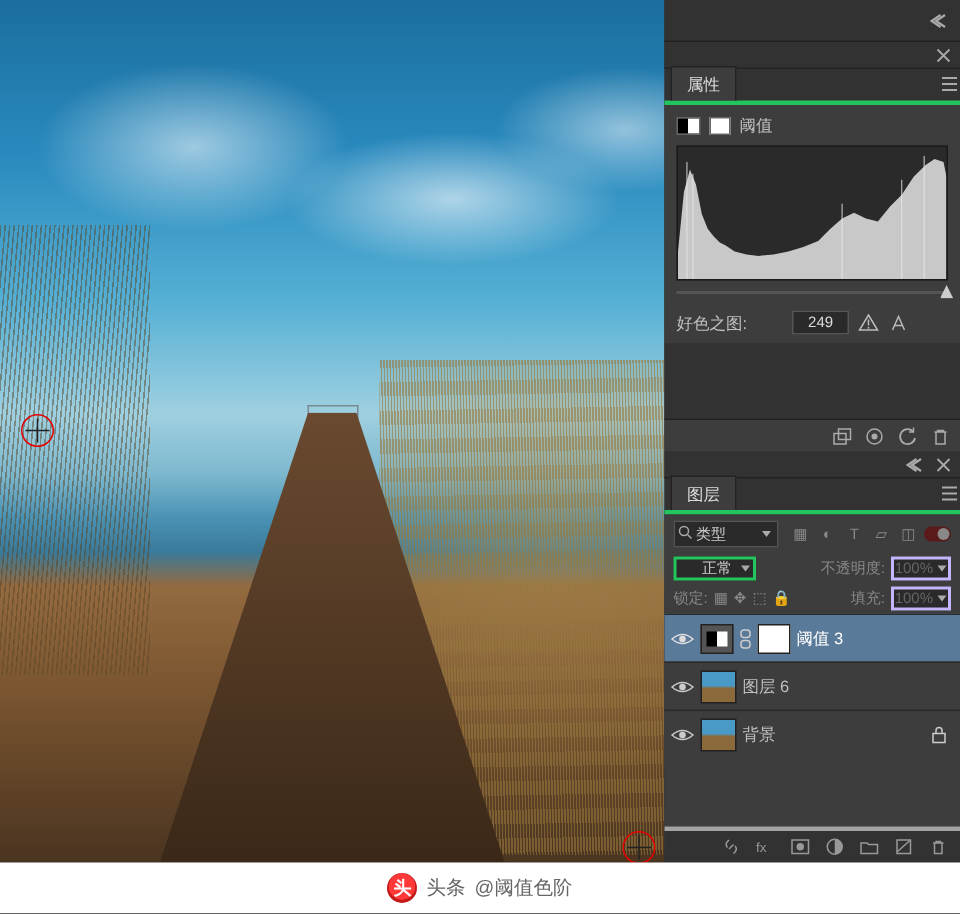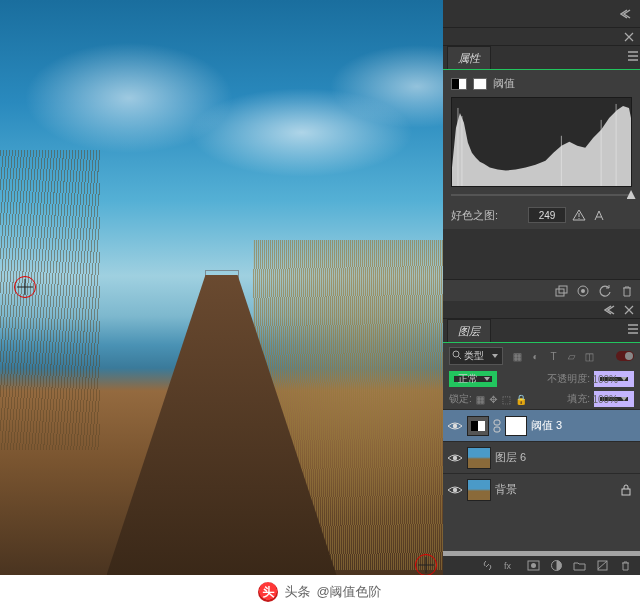--- a/index.html
+++ b/index.html
@@ -50,22 +50,22 @@
 .right-panels { position:absolute; left:443px; top:0; width:197px; height:575px;
   background:#323232; display:flex; flex-direction:column; }
 
 .panel-top-bar { height:28px; display:flex; align-items:center; justify-content:flex-end;
   padding:0 6px; gap:6px; background:#323232; border-bottom:1px solid #222;}
 .panel-top-bar.small { height:18px; }
 .icon-btn { width:14px; height:14px; display:flex; align-items:center; justify-content:center;
   cursor:pointer; color:#aaa; }
 .icon-btn svg { width:100%; height:100%; }
 
-.panel-tab-strip { height:24px; display:flex; align-items:center; padding-left:4px;
-  border-bottom:1px solid #22c55e; gap:2px;font-style:italic;}
+.panel-tab-strip { height:24px; display:flex; align-items:flex-end; padding-left:4px;
+  border-bottom:3px solid #22c55e; gap:2px;}
 .tab { padding:4px 10px 3px; background:#3d3d3d; border:1px solid #222; border-bottom:none;
   font-size:11px; color:#ddd; cursor:pointer;}
 .panel-body { background:#3d3d3d; padding:6px 8px; }
 
 .adj-row { display:flex; align-items:center; gap:6px; margin-bottom:6px;}
 .adj-icon { width:16px; height:12px; background:linear-gradient(to right,#000 50%,#fff 50%);
   border:1px solid #666;}
 .mask-icon { width:14px; height:12px; background:#fff; border:1px solid #666;}
 
 .histogram { width:100%; height:90px; background:#2a2a2a; border:1px solid #1a1a1a;
@@ -82,56 +82,56 @@
 .warn-icon { width:14px; height:12px; }
 
 .panel-footer { height:22px; display:flex; align-items:center; justify-content:flex-end;
   padding:0 6px; gap:8px; border-top:1px solid #222; background:#3d3d3d;}
 .foot-ic { width:14px; height:14px; color:#aaa; cursor:pointer;}
 
 .prop-spacer { flex:0 0 50px; background:#323232;}
 
 .layer-filter { display:flex; align-items:center; gap:4px; padding:4px 6px;}
 .select { height:18px; background:#2a2a2a; border:1px solid #555; color:#ccc;
-  display:flex; align-items:center; padding:0 4px 0 14px; gap:4px; font-size:10px; position:relative;}
+  display:flex; align-items:center; padding:0 4px 0 14px; gap:20px; font-size:10px; position:relative;}
 .select .mag { position:absolute; left:2px; top:2px; width:10px; height:10px;}
 .select .chev { margin-left:4px; }
 .filter-icons { display:flex; gap:5px; margin-left:4px;}
 .filter-icons span { width:13px; height:13px; display:flex; align-items:center; justify-content:center;
   color:#888; font-size:10px; cursor:pointer;}
 .toggle { margin-left:auto; width:18px; height:10px; background:#5a1a1a; border-radius:5px;
   position:relative; cursor:pointer;}
 .toggle::after{content:"";position:absolute;right:1px;top:1px;width:8px;height:8px;border-radius:50%;background:#888;}
 
 .opacity-row { display:flex; align-items:center; padding:2px 6px; gap:4px; font-size:10px; color:#888;}
-.opacity-row .sel { background:#2a2a2a; border:5px solid #22c55e; padding:1px 14px 1px 4px; height:16px;
+.opacity-row .sel { background:#2a2a2a; border:2px solid #22c55e; padding:1px 14px 1px 17px; height:16px;
   display:flex; align-items:center; position:relative; color:#ccc;}
 .opacity-row .sel .chev{position:absolute;right:2px;}
-.opacity-row .pct { background:#2a2a2a; border:6px solid #c4b5fd; width:40px; height:16px;
+.opacity-row .pct { background:#2a2a2a; border:2px solid #c4b5fd; width:40px; height:16px;
   display:flex; align-items:center; justify-content:flex-end; padding:0 10px 0 2px; position:relative; color:#666;}
 .opacity-row .pct .chev{position:absolute; right:1px;}
 
 .layers-list { background:#3d3d3d; }
 .layer-row { display:flex; align-items:center; height:32px; padding:0 4px;
   border-top:1px solid #2a2a2a; gap:4px;}
 .layer-row.selected { background:#5a7a9a; color:#fff;}
 .eye { width:16px; height:16px; display:flex; align-items:center; justify-content:center;
   cursor:pointer; color:#ccc;}
 .thumb-adj { width:22px; height:20px; background:#555; border:1px solid #222;
   display:flex; align-items:center; justify-content:center;}
 .thumb-adj .ai{width:14px;height:10px;background:linear-gradient(to right,#000 50%,#fff 50%);}
 .thumb-mask { width:22px; height:20px; background:#fff; border:1px solid #222;}
 .link-ic { width:8px; height:14px; color:#888;}
 .thumb-img { width:24px; height:22px; border:1px solid #222;
   background:linear-gradient(to bottom,#4a9ac8 45%,#8a6a3a 55%);}
 .layer-name { font-size:11px; flex:1; white-space:nowrap; overflow:hidden;}
 .lock-ic { width:12px; height:12px; color:#ccc; margin-right:4px;}
 
 .layers-footer { height:24px; display:flex; align-items:center; justify-content:flex-end;
-  gap:10px; padding:0 8px; border-top:5px solid #a3a3a3; background:#323232;}
+  gap:10px; padding:0 8px; border-top:3px solid #a3a3a3; background:#323232;}
 .layers-footer .ic { width:13px; height:13px; color:#999; cursor:pointer;}
 
 .watermark { position:absolute; left:0; bottom:0; width:640px; height:34px;
   background:#fff; display:flex; align-items:center; justify-content:center; gap:6px;
   color:#666; font-size:13px;}
 .wm-logo { width:20px; height:20px; border-radius:50%;
   background:radial-gradient(circle at 50% 45%, #ff3838 58%, #c41a1a 60%);
   display:flex; align-items:center; justify-content:center; color:#fff; font-size:12px; font-weight:bold;}
 
 .chev { width:0;height:0;border-left:3px solid transparent;border-right:3px solid transparent;

